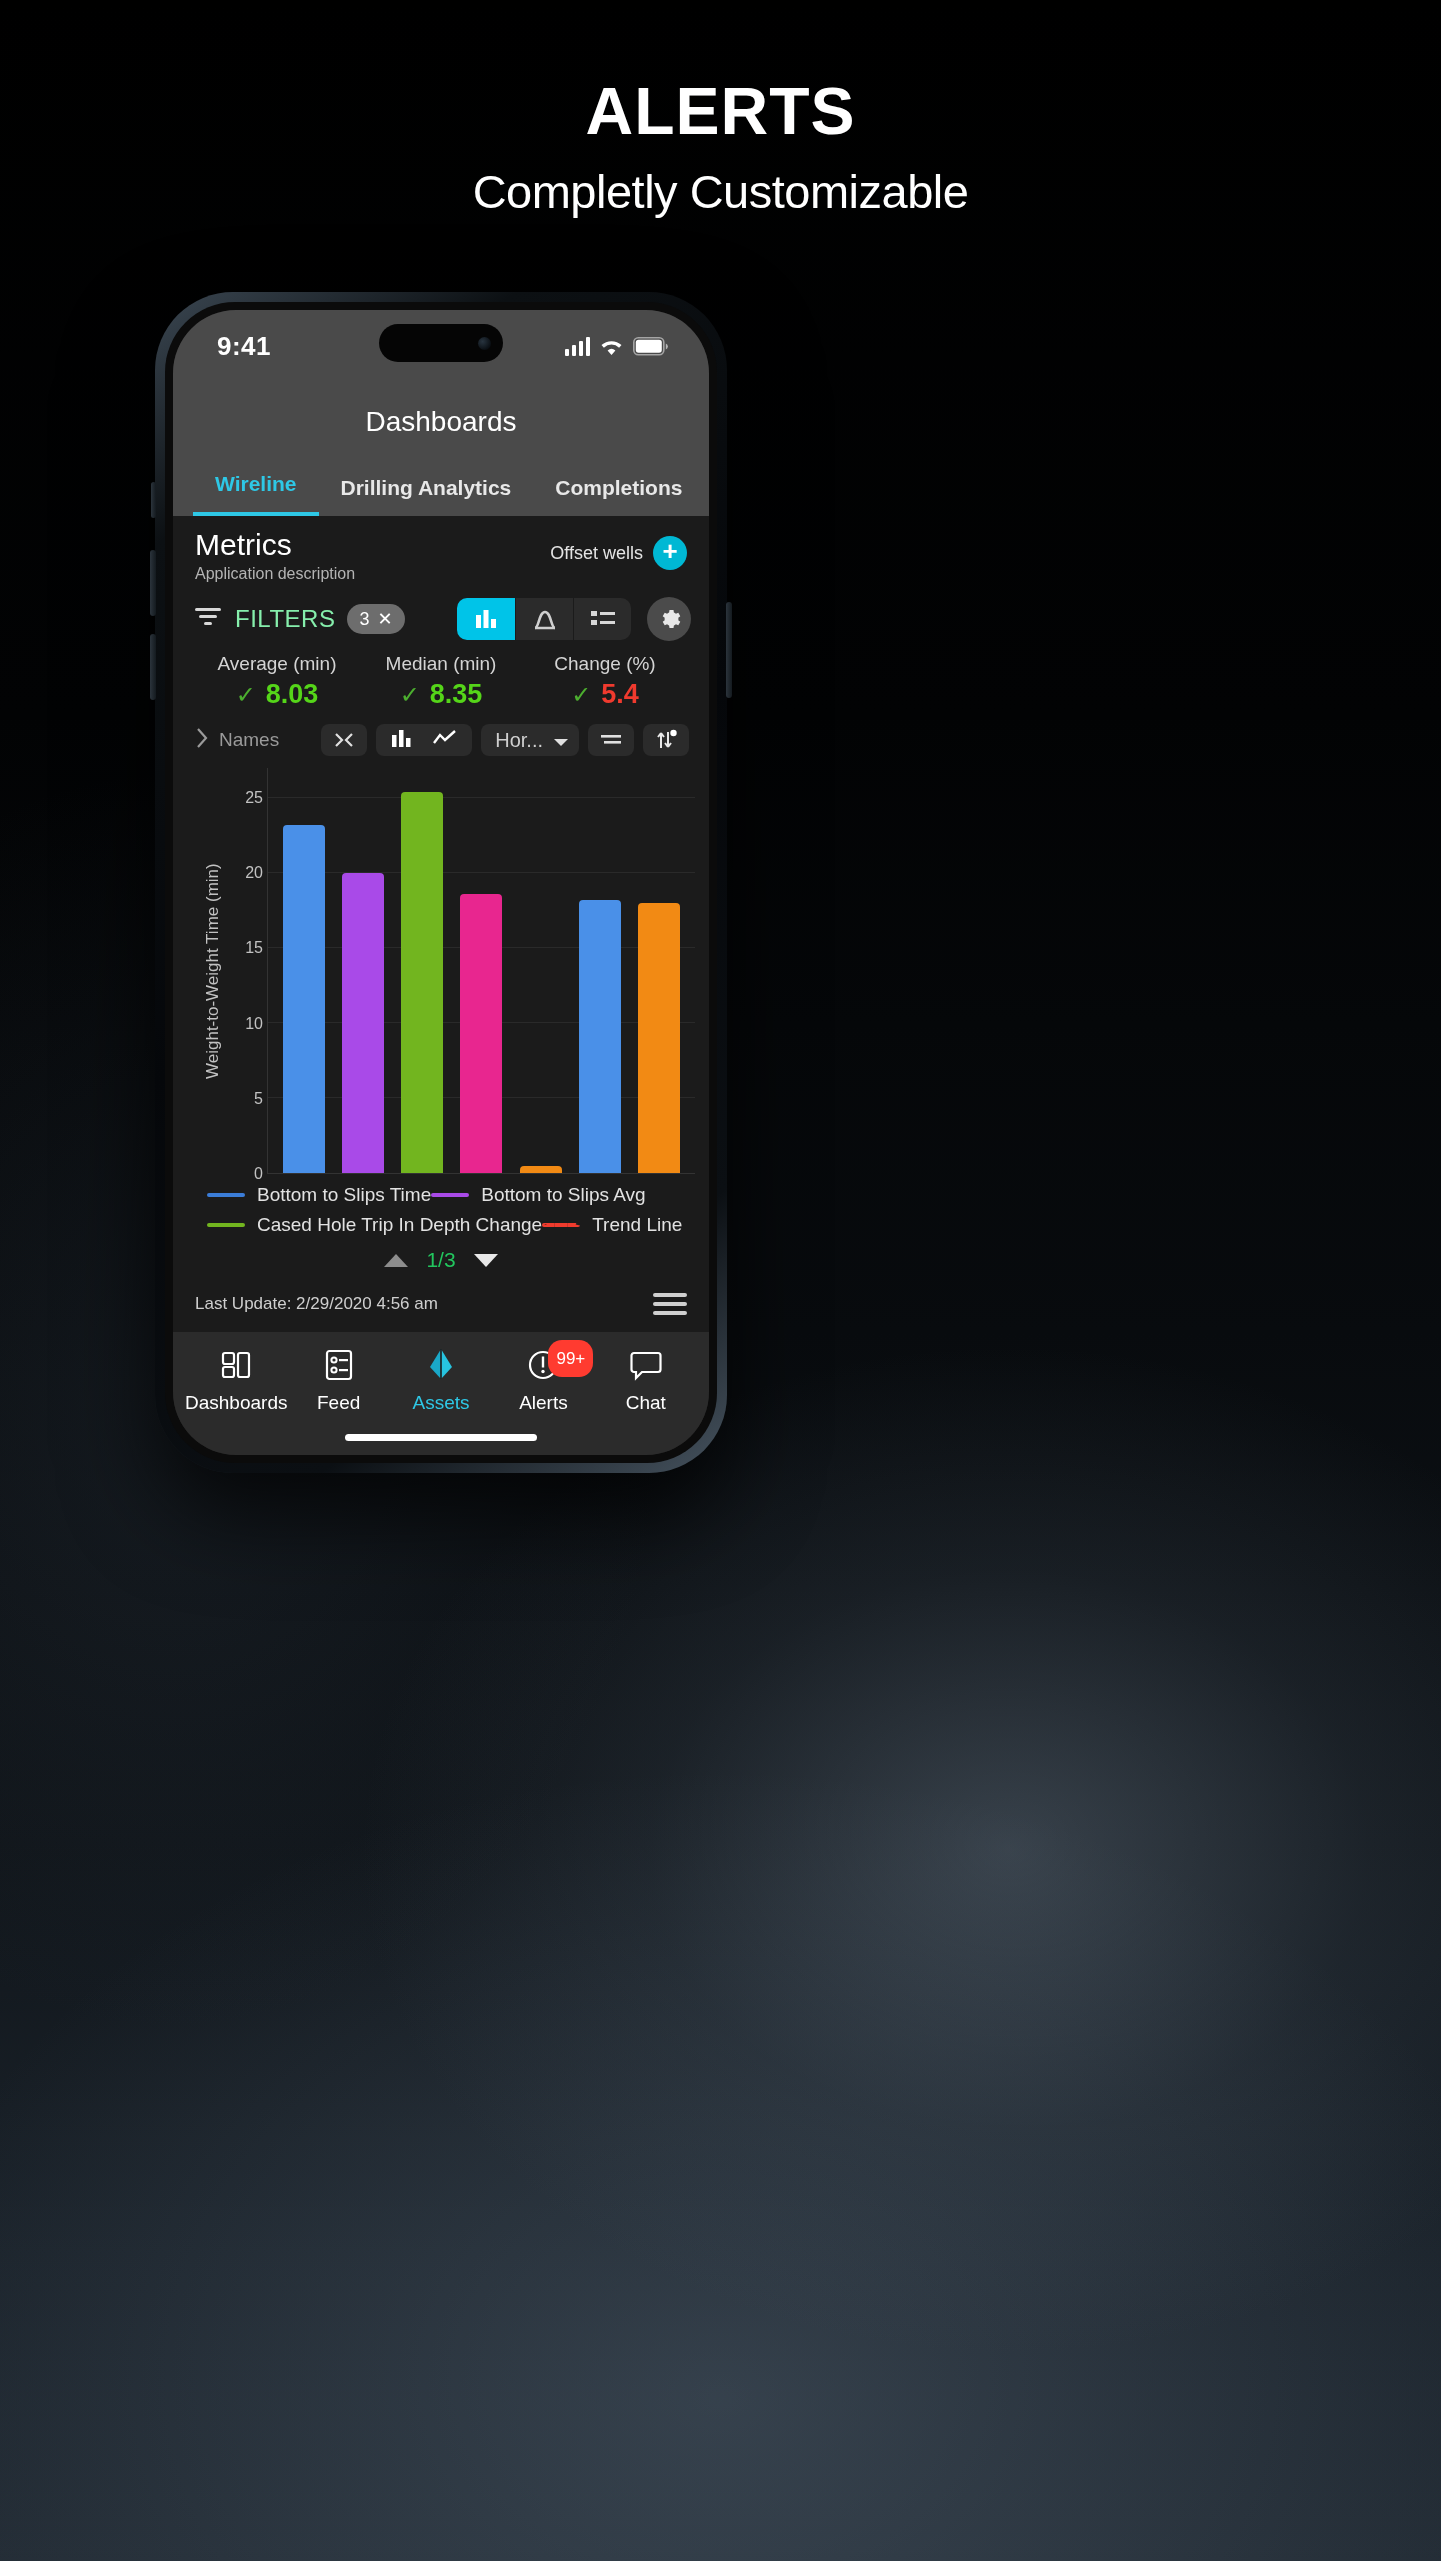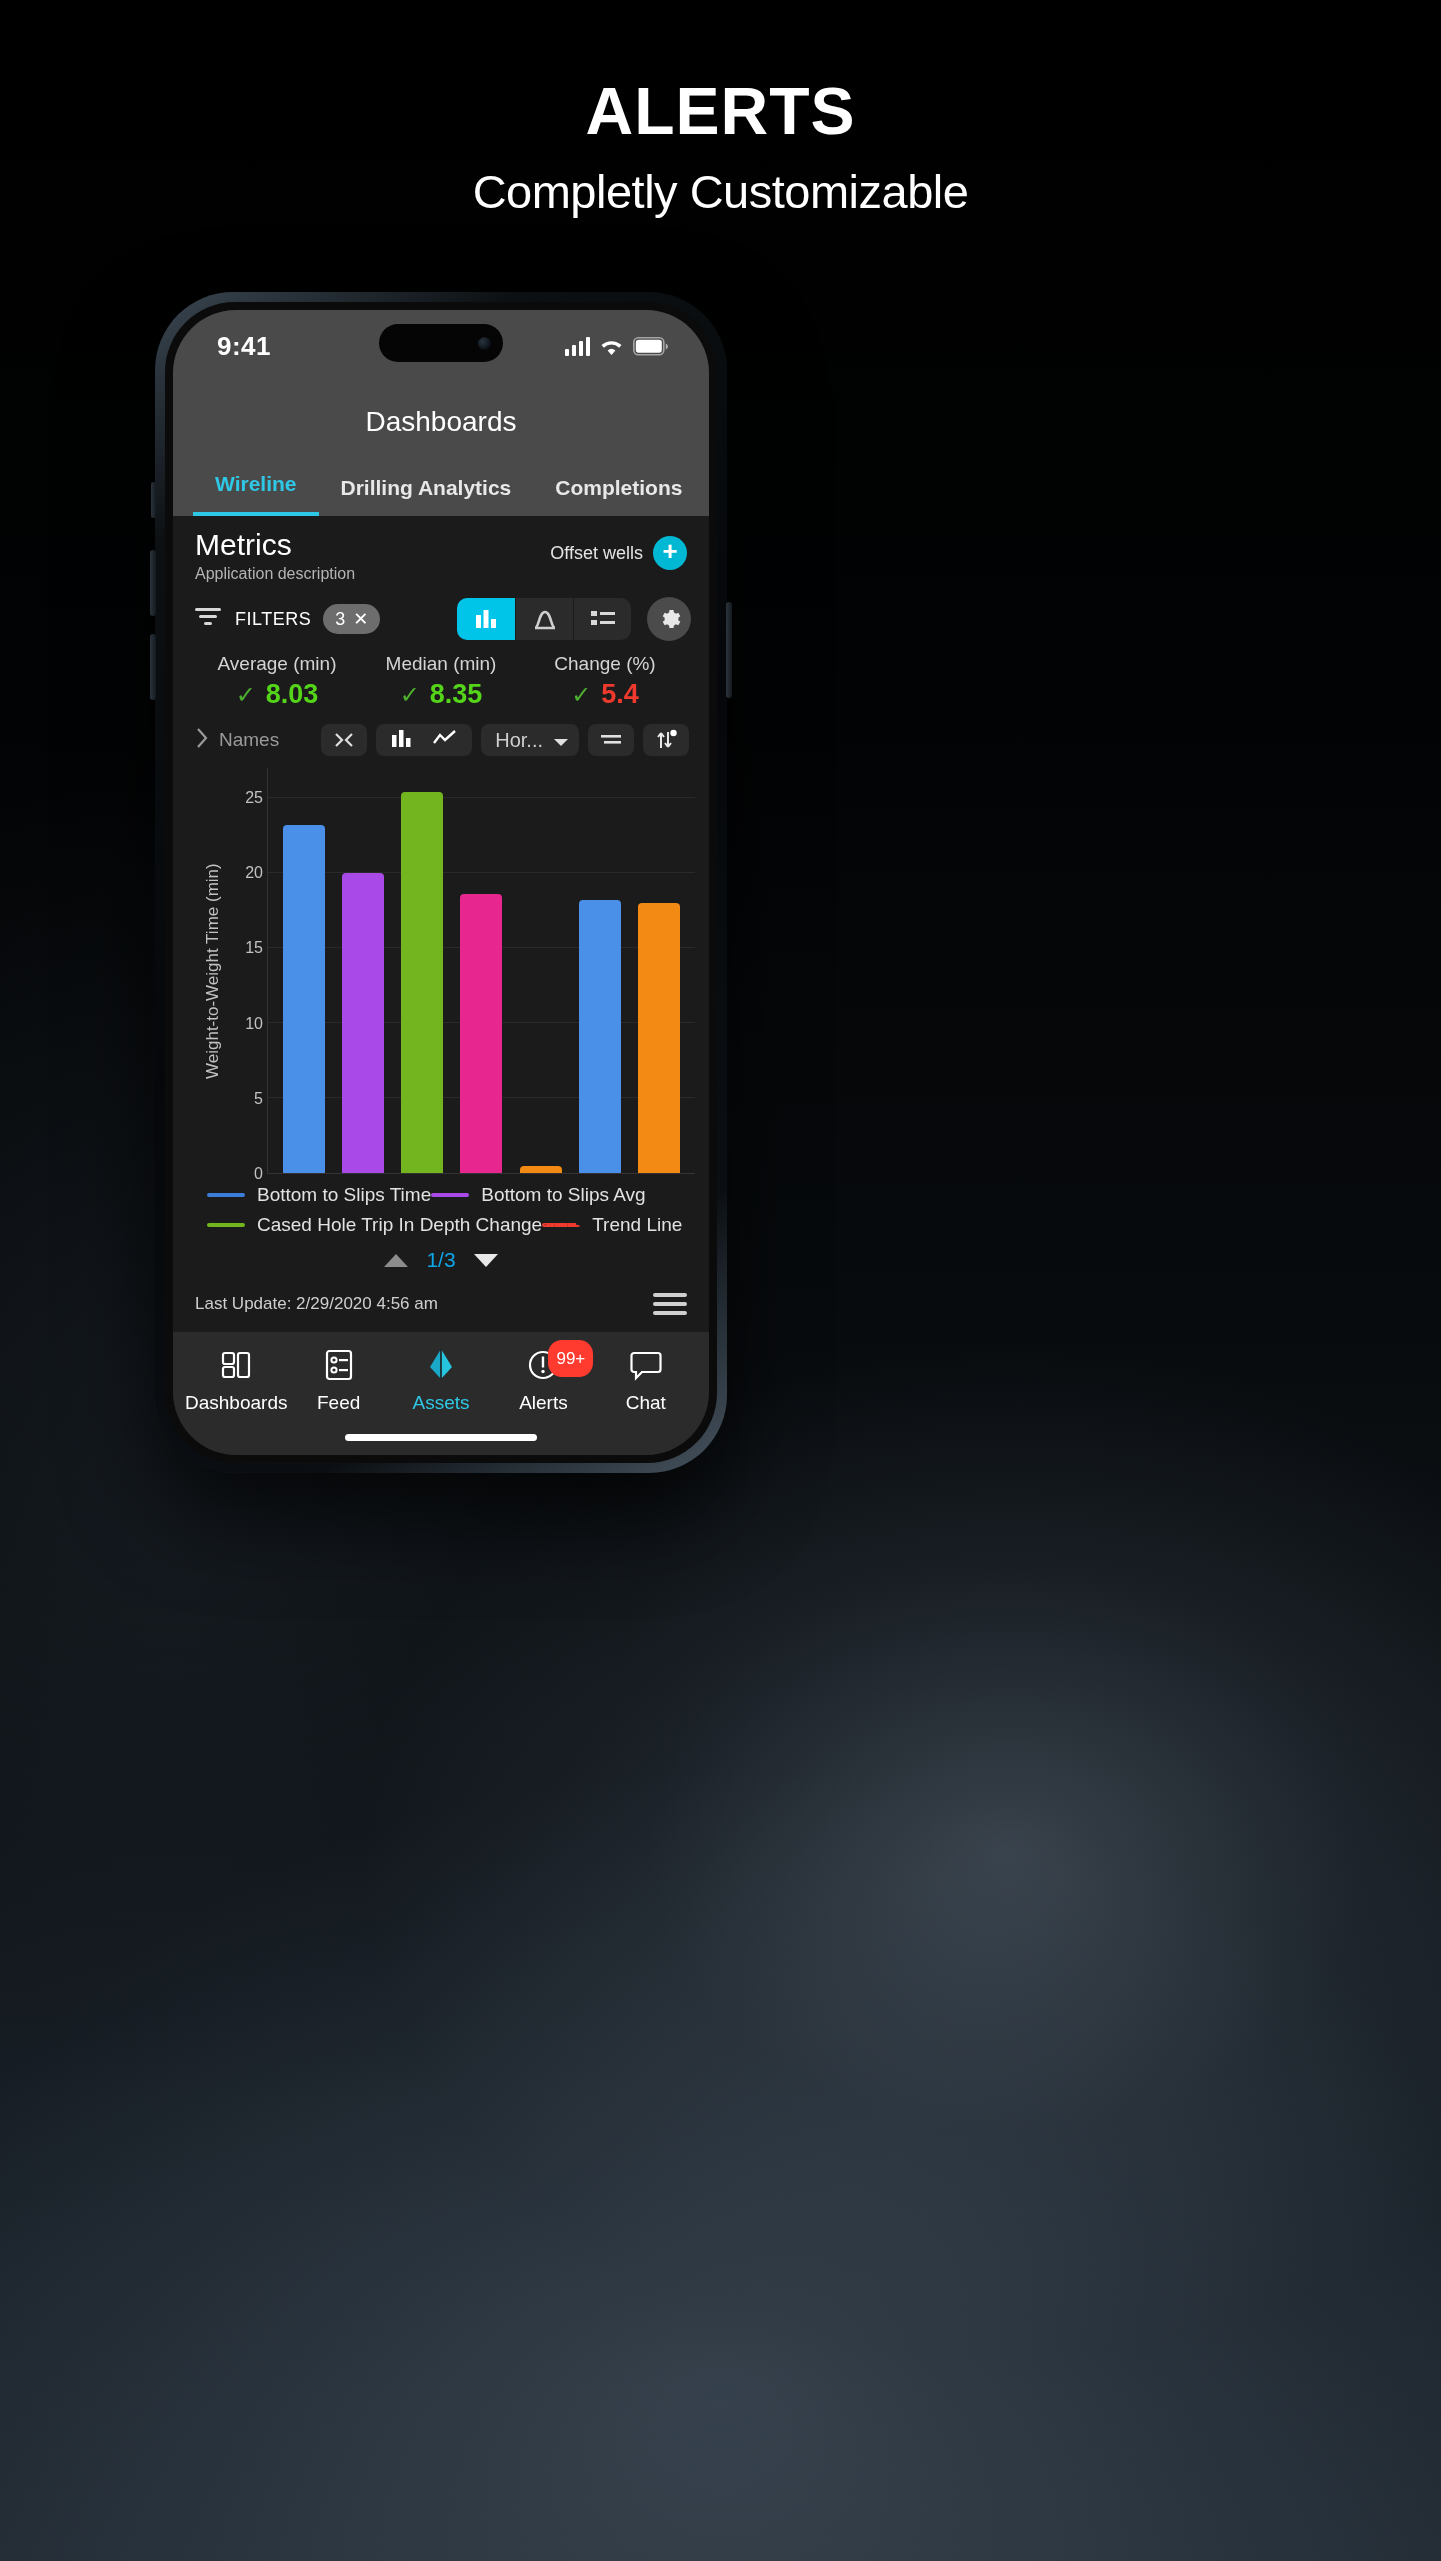--- a/index.html
+++ b/index.html
@@ -119,21 +119,21 @@
     width: 34px; height: 34px; border-radius: 50%; background:#00b8d4;
     color:#fff; font-size: 26px; line-height: 30px; text-align:center;
     font-weight: bold;
   }
 
   
   #filters-row {
     display:flex; align-items:center; padding: 10px 18px 6px 20px; gap: 10px;
   }
   #filter-left { display:flex; align-items:center; gap: 12px; flex: 1 1 auto; }
-  #filters-label { color:#ffffff; font-size: 18px; letter-spacing: 0.5px; }
+  #filters-label { color:#86efac; font-size: 24px; letter-spacing: 0.5px; }
   #filter-count {
     background:#6d6d6d; border-radius: 16px; padding: 4px 12px;
     color:#fff; font-size: 18px; display:flex; align-items:center; gap:8px;
   }
   #view-toggle { display:flex; border-radius:10px; overflow:hidden; }
   .vt {
     width: 58px; height: 42px; background:#2b2b2b;
     display:flex; align-items:center; justify-content:center;
   }
   .vt.active { background:#00c4e8; }
@@ -182,21 +182,21 @@
   #legend { padding: 10px 22px 0 34px; }
   .legend-row { display:flex; align-items:center; justify-content:flex-start; gap: 0; margin-bottom: 8px; }
   .legend-item { display:flex; align-items:center; gap: 12px; }
   .legend-swatch { width: 38px; height: 4px; border-radius:2px; }
   .legend-swatch.dashed { height: 0; border-top: 4px dashed #ef3b2d; }
   .legend-text { color:#e2e2e2; font-size: 19px; white-space: nowrap; }
 
   #pager { display:flex; align-items:center; justify-content:center; gap: 18px; padding: 4px 0 6px 0; }
   #pager .arrow-up { width:0;height:0;border-left:12px solid transparent;border-right:12px solid transparent;border-bottom:13px solid #8d8d8d; }
   #pager .arrow-dn { width:0;height:0;border-left:12px solid transparent;border-right:12px solid transparent;border-top:13px solid #e8e8e8; }
-  #pager .page-text { color:#0ea5e9; font-size: 21px; }
+  #pager .page-text { color:#22c55e; font-size: 21px; }
 
   #last-update-row {
     display:flex; align-items:center; justify-content:space-between;
     padding: 10px 22px 12px 22px; background:#1b1b1b;
   }
   #last-update { color:#cfcfcf; font-size: 17px; }
   #hamburger div { width: 34px; height: 4px; background:#cfcfcf; border-radius:2px; margin: 5px 0; }
 
   
   #bottom-nav {

